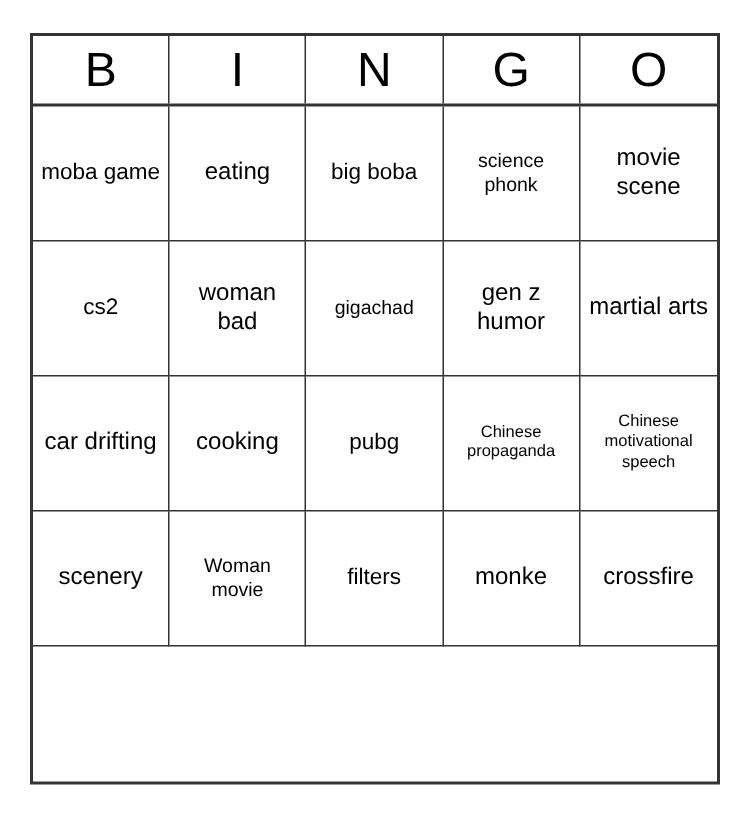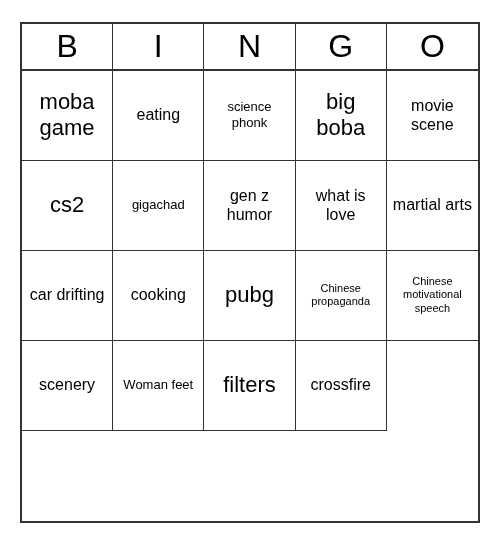--- a/index.html
+++ b/index.html
@@ -64,21 +64,21 @@
 
     .bingo-cell:nth-child(n+21) {
       border-bottom: none;
     }
 
     .cell-text {
       line-height: 1.2;
     }
 
     .cell-text.large {
-      font-size: 22px;
+      font-size: 15px;
     }
 
     .cell-text.medium {
       font-size: 16px;
     }
 
     .cell-text.small {
       font-size: 13px;
     }
 
@@ -100,39 +100,39 @@
     </div>
   <div class="bingo-grid">
 
   <div class="bingo-cell">
         <span class="cell-text large">moba game</span>
       </div>
       <div class="bingo-cell">
         <span class="cell-text medium">eating</span>
       </div>
       <div class="bingo-cell">
-        <span class="cell-text small">science phonk</span>
+        <span class="cell-text large">big boba</span>
       </div>
       <div class="bingo-cell">
-        <span class="cell-text large">big boba</span>
+        <span class="cell-text small">science phonk</span>
       </div>
       <div class="bingo-cell">
         <span class="cell-text medium">movie scene</span>
       </div>
       <div class="bingo-cell">
         <span class="cell-text large">cs2</span>
       </div>
       <div class="bingo-cell">
+        <span class="cell-text medium">woman bad</span>
+      </div>
+      <div class="bingo-cell">
         <span class="cell-text small">gigachad</span>
       </div>
       <div class="bingo-cell">
         <span class="cell-text medium">gen z humor</span>
-      </div>
-      <div class="bingo-cell">
-        <span class="cell-text medium">what is love</span>
       </div>
       <div class="bingo-cell">
         <span class="cell-text medium">martial arts</span>
       </div>
       <div class="bingo-cell">
         <span class="cell-text medium">car drifting</span>
       </div>
       <div class="bingo-cell">
         <span class="cell-text medium">cooking</span>
       </div>
@@ -142,22 +142,25 @@
       <div class="bingo-cell">
         <span class="cell-text xsmall">Chinese propaganda</span>
       </div>
       <div class="bingo-cell">
         <span class="cell-text xsmall">Chinese motivational speech</span>
       </div>
       <div class="bingo-cell">
         <span class="cell-text medium">scenery</span>
       </div>
       <div class="bingo-cell">
-        <span class="cell-text small">Woman feet</span>
+        <span class="cell-text small">Woman movie</span>
       </div>
       <div class="bingo-cell">
         <span class="cell-text large">filters</span>
+      </div>
+      <div class="bingo-cell">
+        <span class="cell-text medium">monke</span>
       </div>
       <div class="bingo-cell">
         <span class="cell-text medium">crossfire</span>
       </div>
     </div>
 </div>
 
 </body></html>

